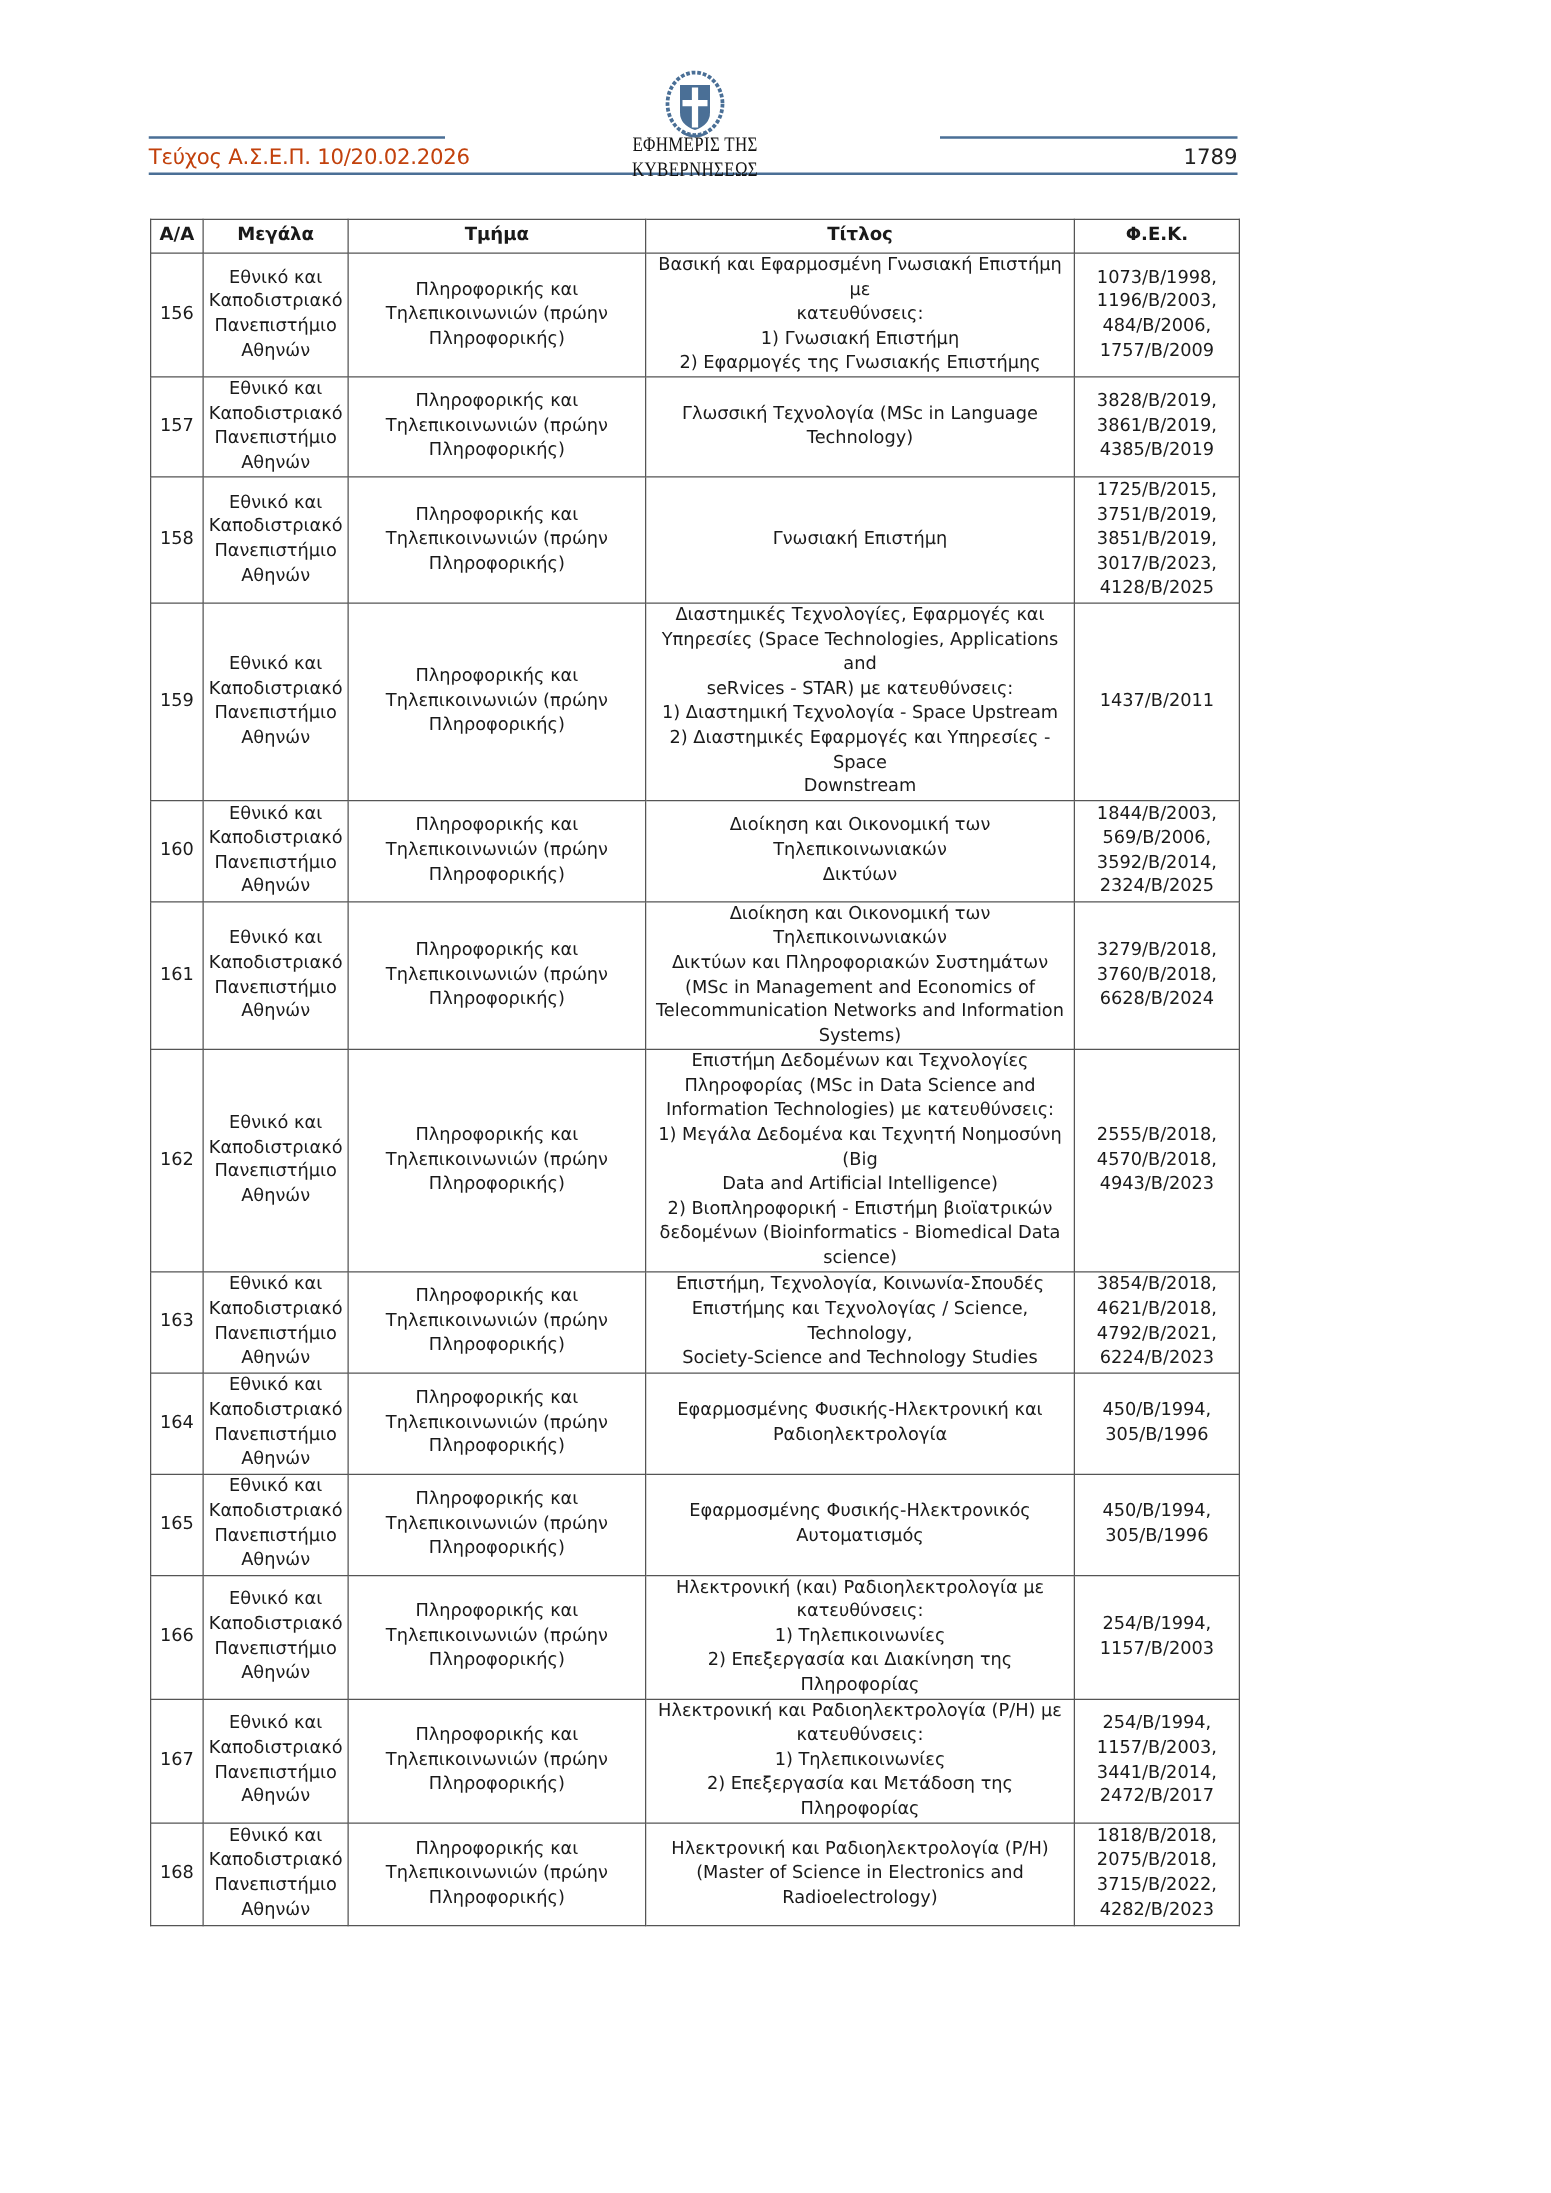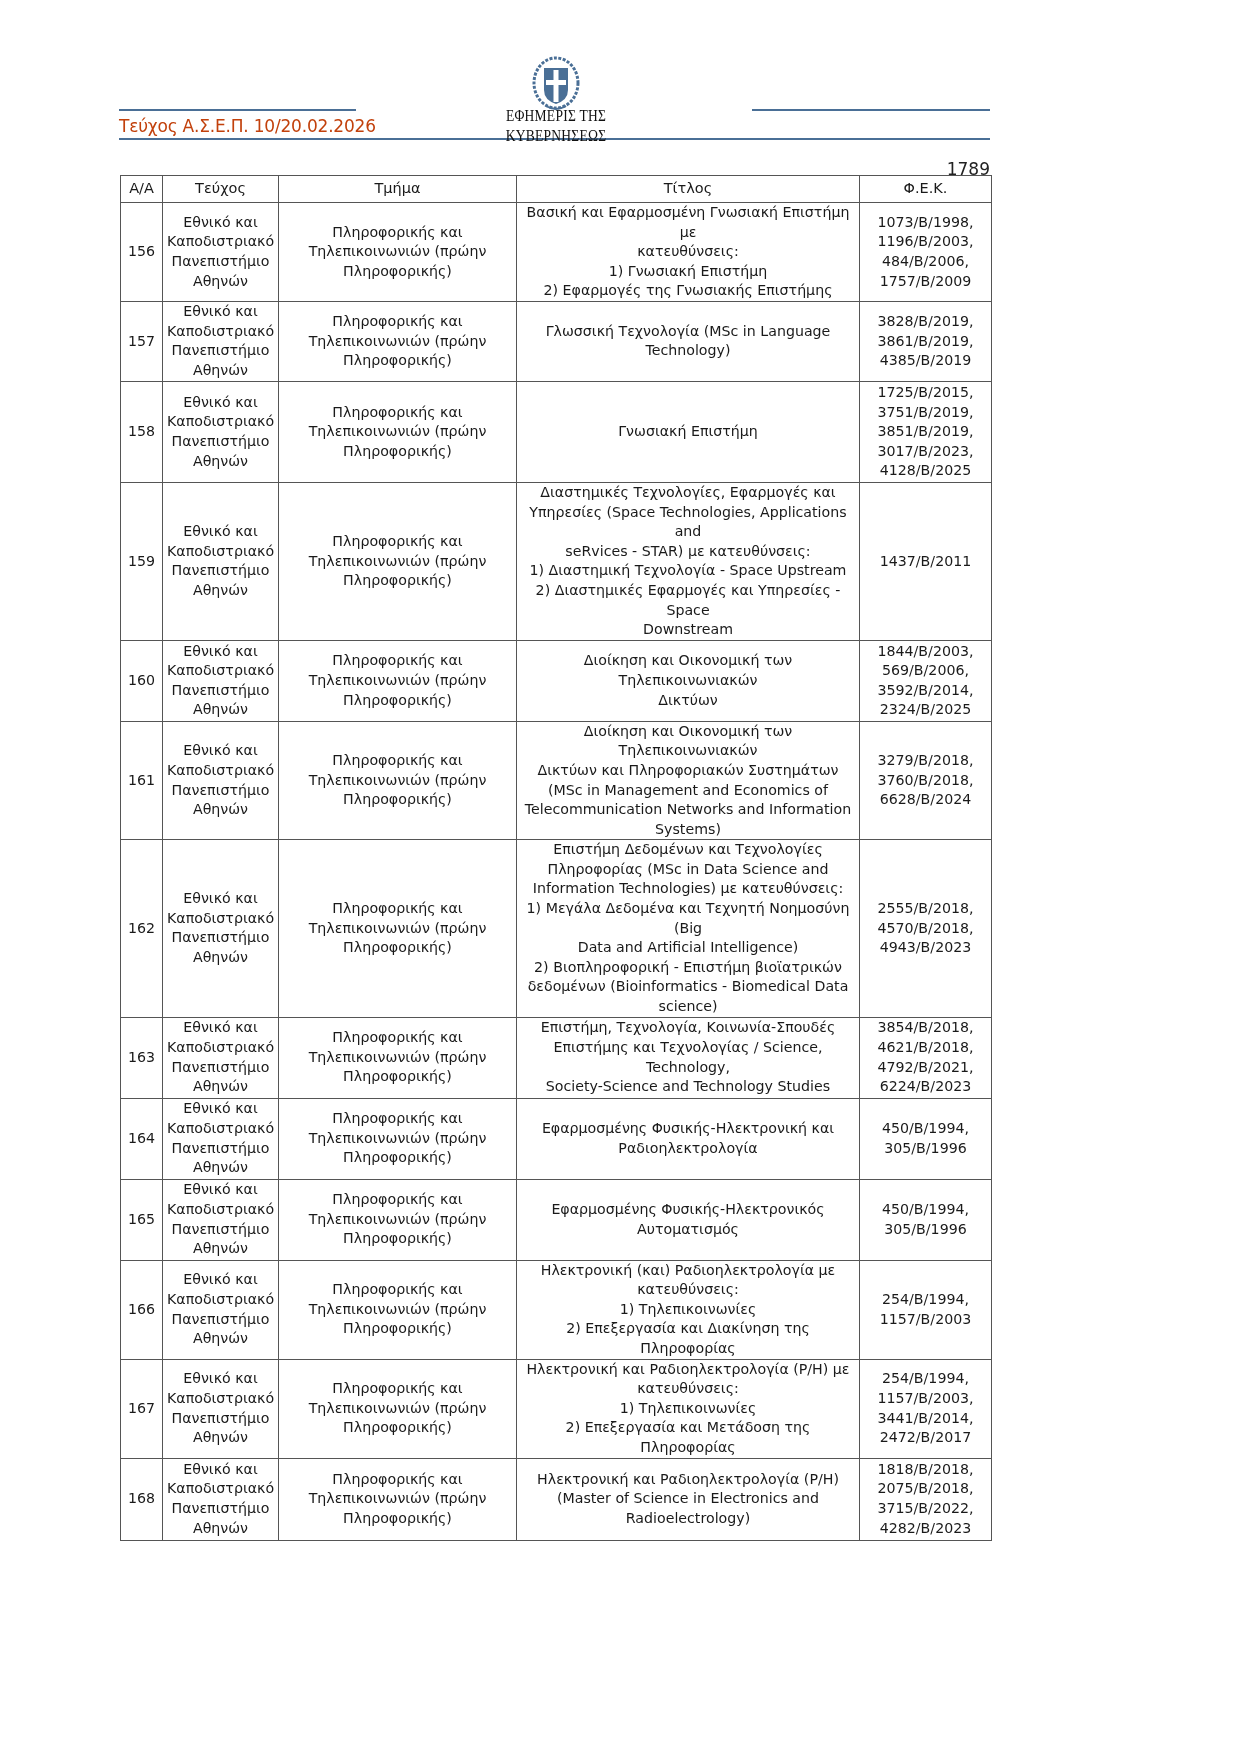--- a/index.html
+++ b/index.html
@@ -4,26 +4,26 @@
 <style>
   html, body { margin: 0; padding: 0; background: #ffffff; }
   body { width: 1241px; height: 1754px; position: relative; overflow: hidden;
          font-family: "DejaVu Sans", "Liberation Sans", sans-serif; color: #1a1a1a; }
   .emblem { position: absolute; left: 530px; top: 56px; width: 52px; height: 58px; }
   .hdr-line { position: absolute; height: 2px; background: #4a6f96; }
   .hdr-left-text { position: absolute; left: 119px; top: 116px; font-size: 17px; color: #c2410c; letter-spacing: -0.2px; }
   .hdr-center-text { position: absolute; left: 438px; top: 106px; width: 236px; text-align: center;
          font-family: "Liberation Serif", "DejaVu Serif", serif; font-size: 16.5px; transform: scaleX(0.82);
          transform-origin: center; letter-spacing: 0.3px; color: #111; }
-  .hdr-right-text { position: absolute; right: 251px; top: 116px; font-size: 17px; color: #222; margin-top: 43px; }
+  .hdr-right-text { position: absolute; right: 251px; top: 116px; font-size: 17px; color: #222; }
   table.main { position: absolute; left: 120px; top: 175px; width: 871px; border-collapse: collapse;
          font-size: 14.2px; line-height: 19.6px; table-layout: fixed; }
   table.main th, table.main td { border: 1.3px solid #555; text-align: center; vertical-align: middle;
          padding: 0 4px; }
-  table.main th { height: 26px; font-weight: normal; font-size: 14.5px; }
+  table.main th { height: 26px; font-weight: bold; font-size: 14.5px; }
   table.main td { white-space: pre-line; }
   col.c1 { width: 42px; } col.c2 { width: 116px; } col.c3 { width: 238px; } col.c4 { width: 343px; } col.c5 { width: 132px; }
 </style>
 </head>
 <body>
 
 <div>
   <svg class="emblem" viewBox="0 0 52 58">
     <ellipse cx="26" cy="27" rx="22" ry="25" fill="none" stroke="#4a6f96" stroke-width="3" stroke-dasharray="3 1.5"></ellipse>
     <path d="M14 12 H38 V34 Q38 44 26 48 Q14 44 14 34 Z" fill="#4a6f96"></path>
@@ -43,21 +43,21 @@
   <colgroup>
       <col class="c1">
       <col class="c2">
       <col class="c3">
       <col class="c4">
       <col class="c5">
     </colgroup>
   <thead>
     <tr>
       <th>Α/Α</th>
-      <th>Τεύχος</th>
+      <th>Μεγάλα</th>
       <th>Τμήμα</th>
       <th>Τίτλος</th>
       <th>Φ.Ε.Κ.</th>
     </tr>
   </thead>
   <tbody id="tbody">
       <tr style="height: 81px;">
         <td>156</td>
         <td>Εθνικό και
 Καποδιστριακό

